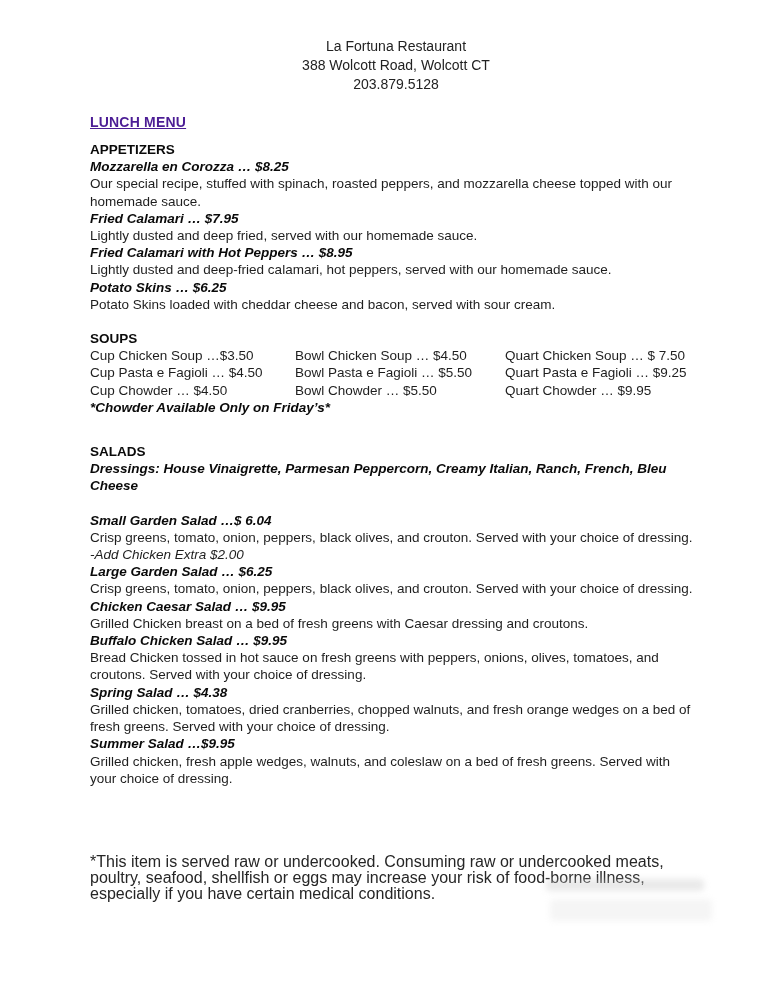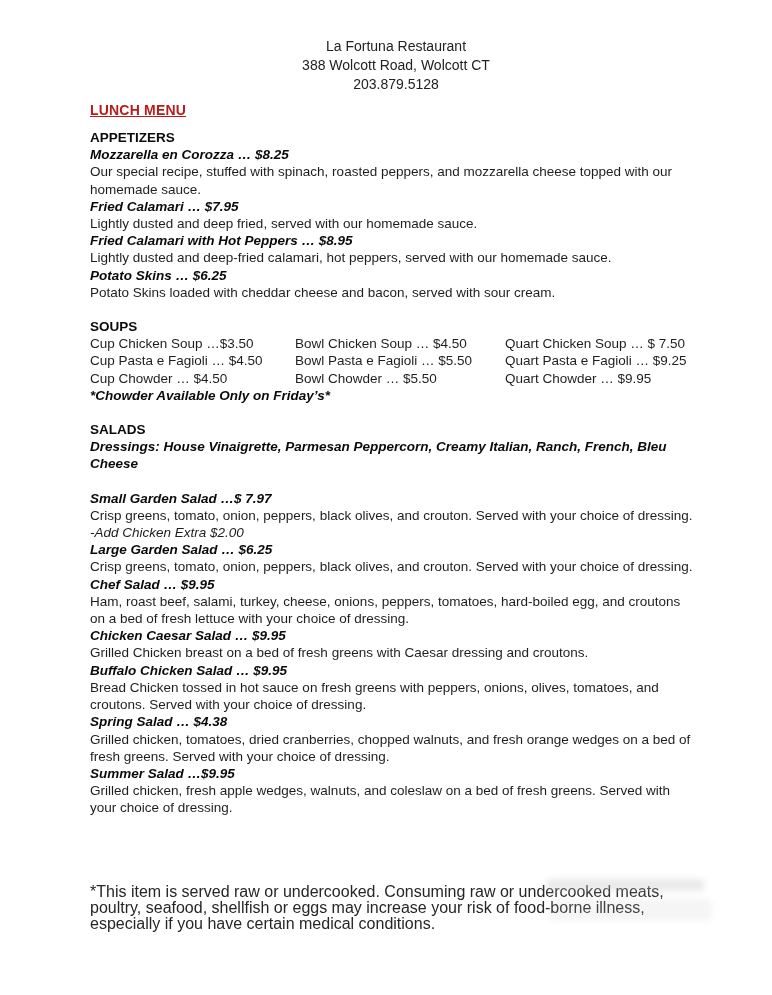--- a/index.html
+++ b/index.html
@@ -27,35 +27,35 @@
   .header {
     text-align: center;
     font-size: 14px;
     line-height: 19px;
     color: #222;
     
     margin-left: -12px;
   }
   .menu-title {
     display: inline-block;
-    margin-top: 8px;
+    margin-top: 20px;
     font-size: 14px;
     font-weight: bold;
-    color: #b91c1c;
+    color: #4c1d95;
     text-decoration: underline;
     letter-spacing: 0.2px;
   }
   .body-text {
     font-size: 13.5px;
     line-height: 17.2px;
   }
   .section { margin-top: 0; }
   .sec-appetizers { margin-top: 10px; }
   .sec-soups     { margin-top: 17px; }
-  .sec-salads    { margin-top: 17px; }
+  .sec-salads    { margin-top: 27px; }
   .heading {
     font-weight: bold;
     color: #0a0a0a;
   }
   .item-title {
     font-weight: bold;
     font-style: italic;
     color: #0a0a0a;
   }
   .item-desc { color: #1e1e1e; }
@@ -149,31 +149,27 @@
 
       <div class="soups-note">*Chowder Available Only on Friday’s*</div>
     </div>
 
     <div class="section sec-salads">
       <div class="heading">SALADS</div>
       <div class="dressings">Dressings: House Vinaigrette, Parmesan Peppercorn, Creamy Italian, Ranch, French, Bleu Cheese</div>
 
       <div class="salad-items">
         <div>
-          <div class="item-title">Small Garden Salad …$ 7.97</div>
+          <div class="item-title">Small Garden Salad …$ 6.04</div>
           <div class="item-desc">Crisp greens, tomato, onion, peppers, black olives, and crouton. Served with your choice of dressing.</div>
           <div class="item-extra">-Add Chicken Extra $2.00</div>
         </div>
         <div>
           <div class="item-title">Large Garden Salad … $6.25</div>
           <div class="item-desc">Crisp greens, tomato, onion, peppers, black olives, and crouton. Served with your choice of dressing.</div>
-        </div>
-        <div>
-          <div class="item-title">Chef Salad … $9.95</div>
-          <div class="item-desc">Ham, roast beef, salami, turkey, cheese, onions, peppers, tomatoes, hard-boiled egg, and croutons on a bed of fresh lettuce with your choice of dressing.</div>
         </div>
         <div>
           <div class="item-title">Chicken Caesar Salad … $9.95</div>
           <div class="item-desc">Grilled Chicken breast on a bed of fresh greens with Caesar dressing and croutons.</div>
         </div>
         <div>
           <div class="item-title">Buffalo Chicken Salad … $9.95</div>
           <div class="item-desc">Bread Chicken tossed in hot sauce on fresh greens with peppers, onions, olives, tomatoes, and croutons. Served with your choice of dressing.</div>
         </div>
         <div>

